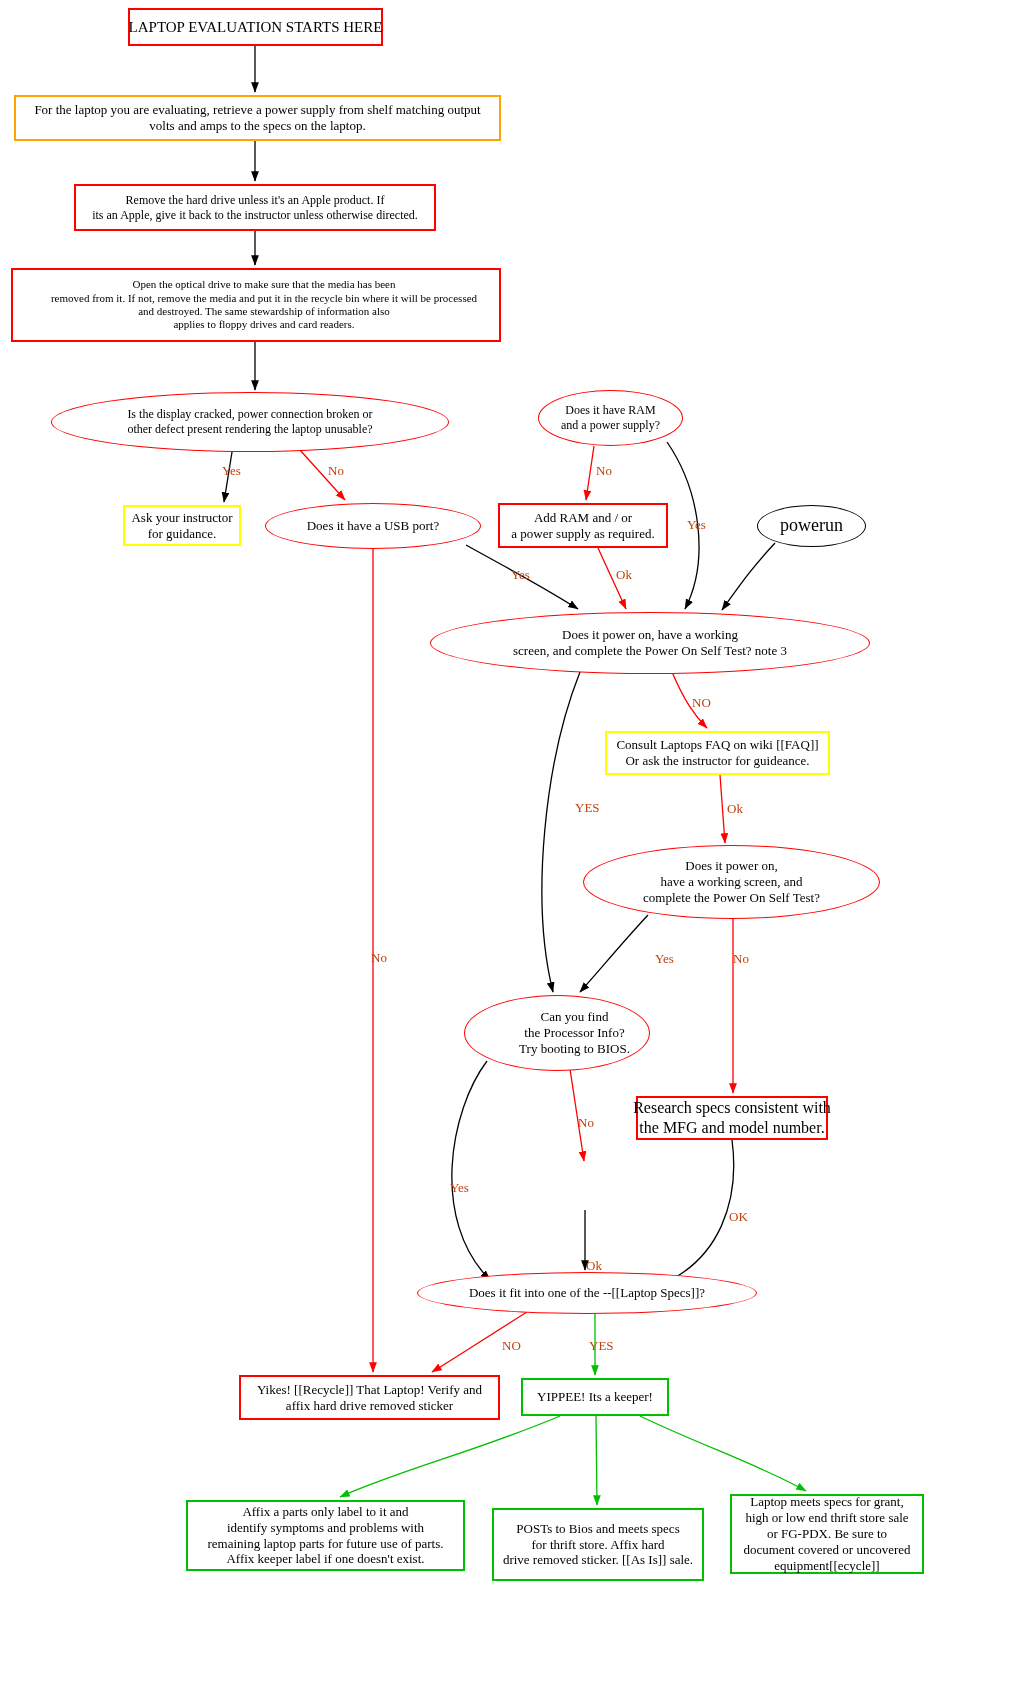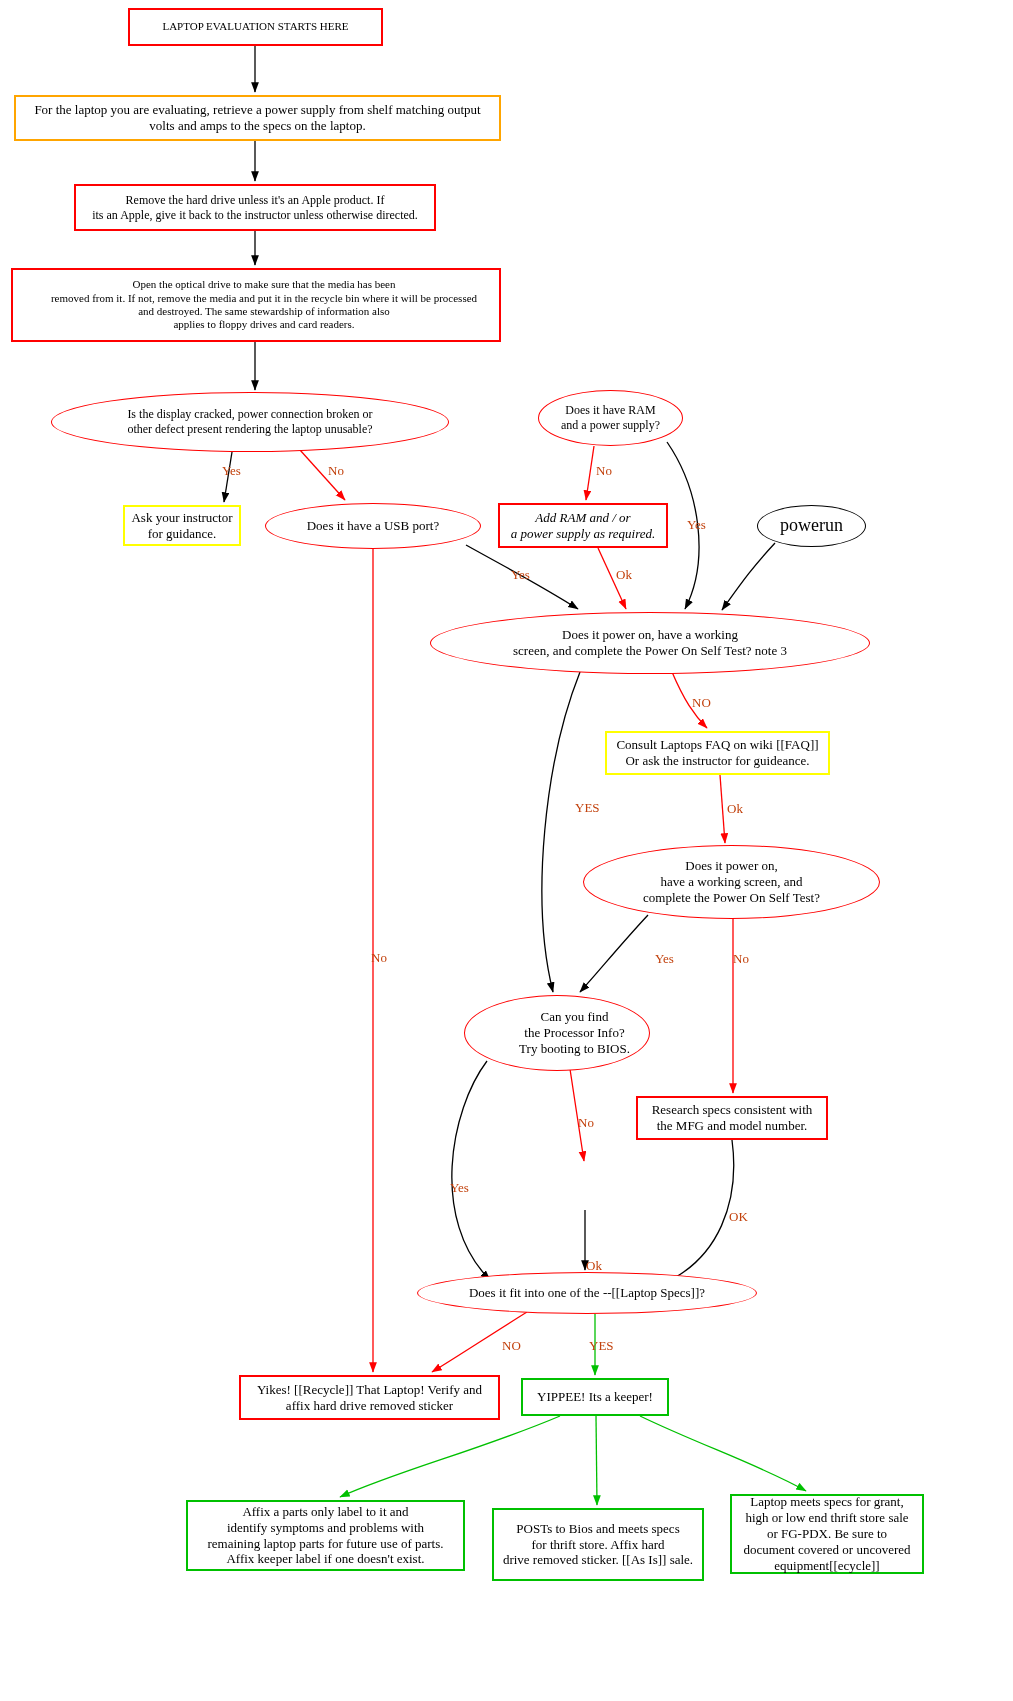--- a/index.html
+++ b/index.html
@@ -77,21 +77,21 @@
     <path d="M595,1314 L595,1375" stroke="#00c000" fill="none" stroke-width="1.3" marker-end="url(#arrGreen)"></path>
 
     <path d="M560,1416 C480,1450 400,1470 340,1497" stroke="#00c000" fill="none" stroke-width="1.3" marker-end="url(#arrGreen)"></path>
 
     <path d="M596,1416 L597,1505" stroke="#00c000" fill="none" stroke-width="1.3" marker-end="url(#arrGreen)"></path>
 
     <path d="M640,1416 C700,1445 760,1465 806,1491" stroke="#00c000" fill="none" stroke-width="1.3" marker-end="url(#arrGreen)"></path>
   </svg>
 
 <div class="node box" style="left: 128px; top: 8px; width: 255px; height: 38px; border-color: rgb(255, 0, 0);">
-      <span class="txt" style="font-size: 11px;">LAPTOP EVALUATION STARTS HERE</span>
+      <span class="txt" style="font-size: 15px;">LAPTOP EVALUATION STARTS HERE</span>
     </div>
     <div class="node box" style="left: 14px; top: 95px; width: 487px; height: 46px; border-color: rgb(255, 165, 0);">
       <span class="txt" style="font-size: 13px;">For the laptop you are evaluating, retrieve a power supply from shelf matching output
 volts and amps to the specs on the laptop.</span>
     </div>
     <div class="node box" style="left: 74px; top: 184px; width: 362px; height: 47px; border-color: rgb(255, 0, 0);">
       <span class="txt" style="font-size: 12px;">Remove the hard drive unless it's an Apple product. If
 its an Apple, give it back to the instructor unless otherwise directed.</span>
     </div>
     <div class="node box" style="left: 11px; top: 268px; width: 490px; height: 74px; border-color: rgb(255, 0, 0);">
@@ -109,21 +109,21 @@
 for guidance.</span>
     </div>
     <div class="node ellipse" style="left: 265px; top: 503px; width: 216px; height: 46px; border-color: rgb(255, 0, 0);">
       <span class="txt" style="font-size: 13px;">Does it have a USB port?</span>
     </div>
     <div class="node ellipse" style="left: 538px; top: 390px; width: 145px; height: 56px; border-color: rgb(255, 0, 0);">
       <span class="txt" style="font-size: 12px;">Does it have RAM
 and a power supply?</span>
     </div>
     <div class="node box" style="left: 498px; top: 503px; width: 170px; height: 45px; border-color: rgb(255, 0, 0);">
-      <span class="txt" style="font-size: 13px; font-style: italic;">Add RAM and / or
+      <span class="txt" style="font-size: 13px;">Add RAM and / or
 a power supply as required.</span>
     </div>
     <div class="node ellipse" style="left: 757px; top: 505px; width: 109px; height: 42px; border-color: rgb(0, 0, 0);">
       <span class="txt" style="font-size: 18px;">powerun</span>
     </div>
     <div class="node ellipse" style="left: 430px; top: 612px; width: 440px; height: 62px; border-color: rgb(255, 0, 0);">
       <span class="txt" style="font-size: 13px;">Does it power on, have a working
 screen, and complete the Power On Self Test? note 3</span>
     </div>
     <div class="node box" style="left: 605px; top: 731px; width: 225px; height: 44px; border-color: rgb(255, 255, 0);">
@@ -134,21 +134,21 @@
       <span class="txt" style="font-size: 13px;">Does it power on,
 have a working screen, and
 complete the Power On Self Test?</span>
     </div>
     <div class="node ellipse" style="left: 464px; top: 995px; width: 186px; height: 76px; border-color: rgb(255, 0, 0);">
       <span class="txt" style="font-size: 13px; margin-left: 35px;">Can you find
 the Processor Info?
 Try booting to BIOS.</span>
     </div>
     <div class="node box" style="left: 636px; top: 1096px; width: 192px; height: 44px; border-color: rgb(255, 0, 0);">
-      <span class="txt" style="font-size: 13px;">Research specs consistent with
+      <span class="txt" style="font-size: 16px;">Research specs consistent with
 the MFG and model number.</span>
     </div>
     <div class="node ellipse" style="left: 417px; top: 1272px; width: 340px; height: 42px; border-color: rgb(255, 0, 0);">
       <span class="txt" style="font-size: 13px;">Does it fit into one of the --[[Laptop Specs]]?</span>
     </div>
     <div class="node box" style="left: 239px; top: 1375px; width: 261px; height: 45px; border-color: rgb(255, 0, 0);">
       <span class="txt" style="font-size: 13px;">Yikes! [[Recycle]] That Laptop! Verify and
 affix hard drive removed sticker</span>
     </div>
     <div class="node box" style="left: 521px; top: 1378px; width: 148px; height: 38px; border-color: rgb(0, 192, 0);">

